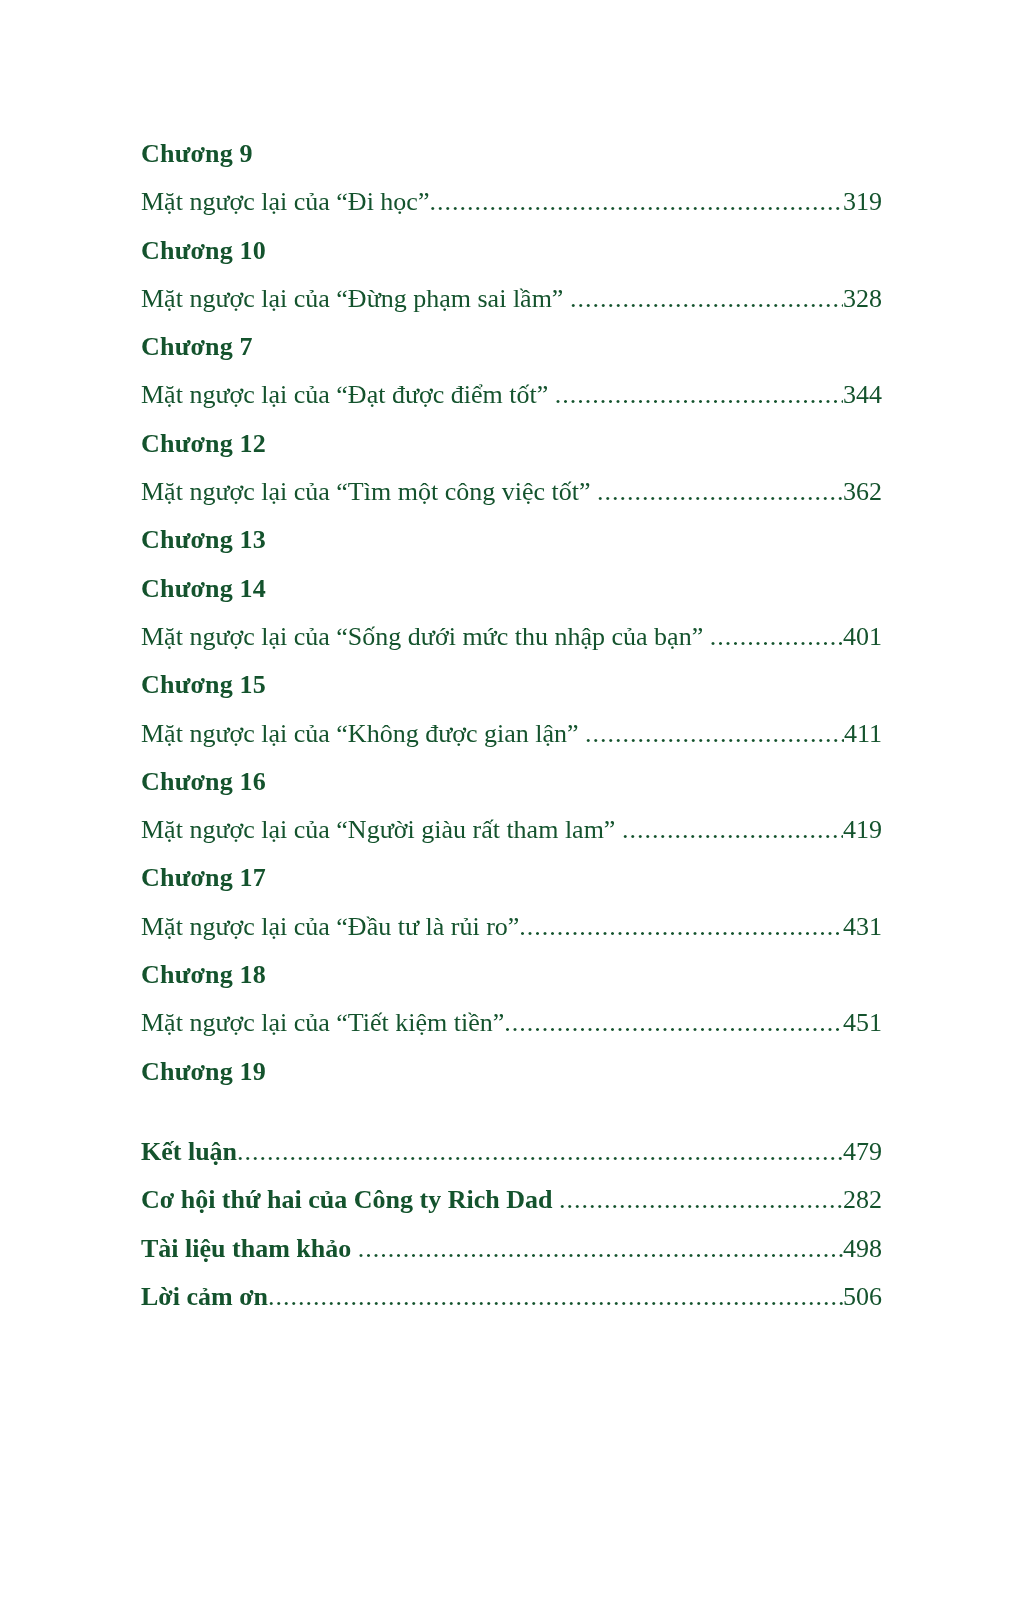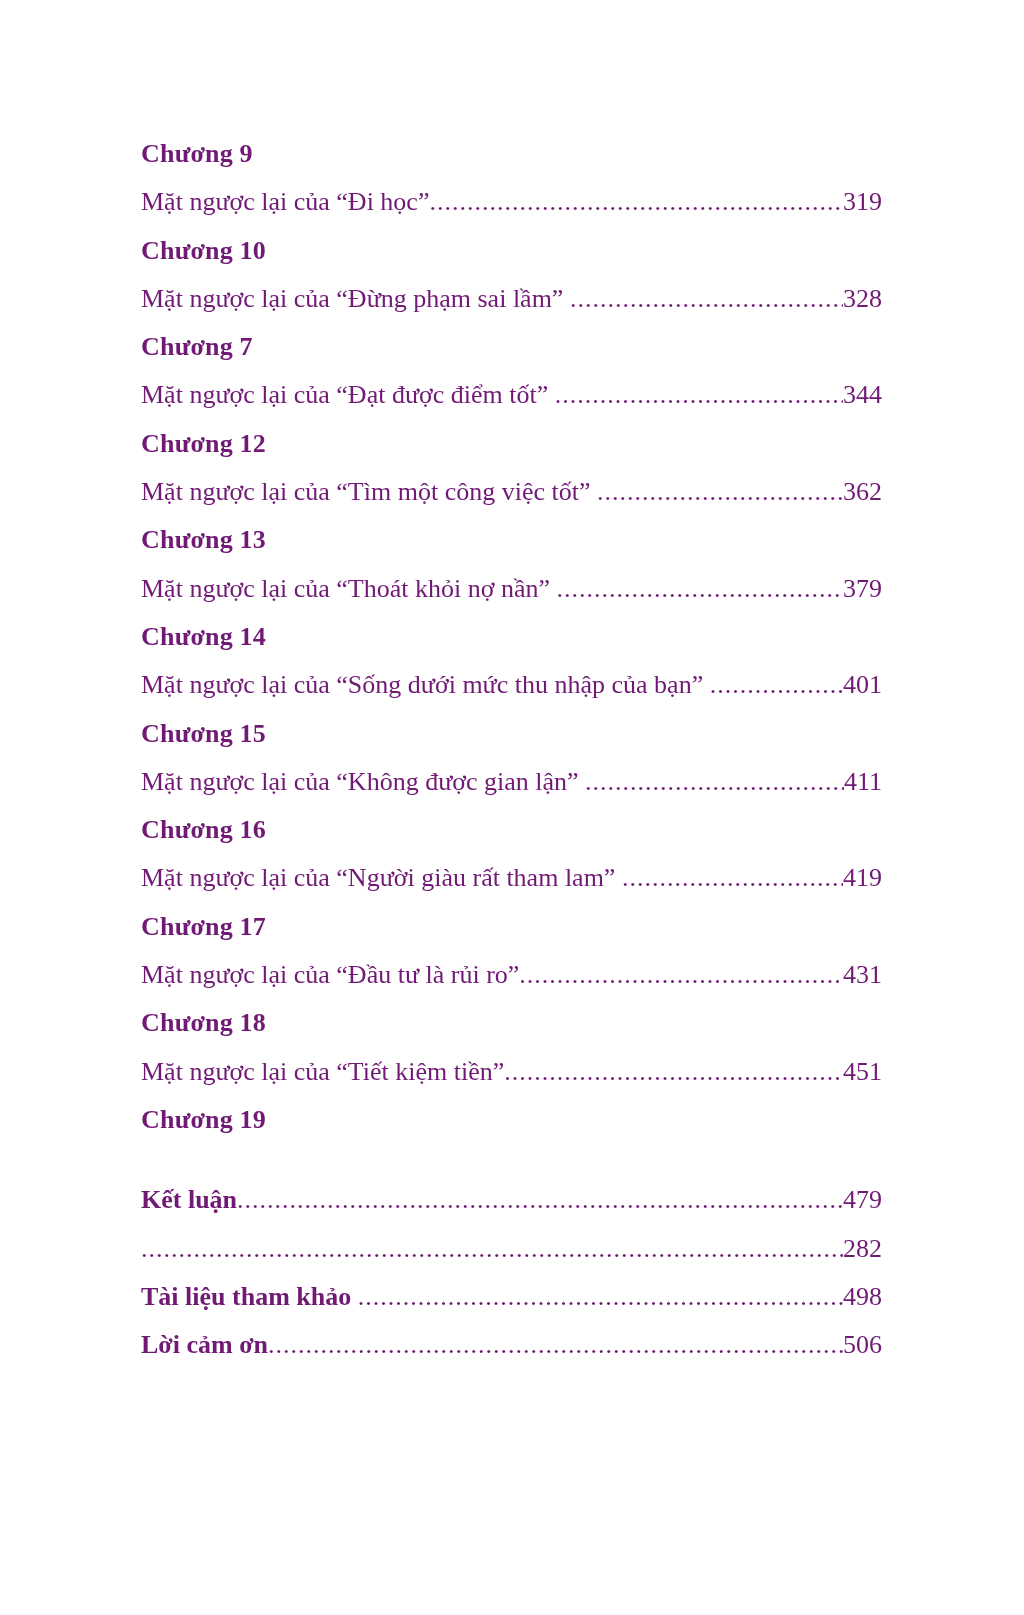--- a/index.html
+++ b/index.html
@@ -7,21 +7,21 @@
     padding: 0;
     background: #ffffff;
   }
   .page {
     position: relative;
     width: 1024px;
     height: 1615px;
     background: #ffffff;
     overflow: hidden;
     font-family: "Liberation Serif", "DejaVu Serif", serif;
-    color: #701a75;
+    color: #14532d;
   }
   .toc {
     position: absolute;
     left: 141px;
     top: 130px;
     width: 741px;
   }
   .line {
     height: 48.3px;
     line-height: 48.3px;
@@ -99,25 +99,20 @@
     <div class="line heading">Chương 12</div>
     <div class="line row">
       <span class="title">Mặt ngược lại của “Tìm một công việc tốt” </span>
       <span class="dots"></span>
       <span class="pageno">362</span>
     </div>
   </div>
 
   <div class="chapter-entry">
     <div class="line heading">Chương 13</div>
-    <div class="line row">
-      <span class="title">Mặt ngược lại của “Thoát khỏi nợ nần” </span>
-      <span class="dots"></span>
-      <span class="pageno">379</span>
-    </div>
   </div>
 
   <div class="chapter-entry">
     <div class="line heading">Chương 14</div>
     <div class="line row">
       <span class="title">Mặt ngược lại của “Sống dưới mức thu nhập của bạn” </span>
       <span class="dots"></span>
       <span class="pageno">401</span>
     </div>
   </div>
@@ -164,20 +159,21 @@
 </section>
     <section id="back-matter" class="back-matter">
   <div class="line row">
     <span class="title bold">Kết luận</span>
     <span class="dots"></span>
     <span class="pageno">479</span>
   </div>
 
 
   <div class="line row">
+    <span class="title bold">Cơ hội thứ hai của Công ty Rich Dad </span>
     <span class="dots"></span>
     <span class="pageno">282</span>
   </div>
 
   <div class="line row">
     <span class="title bold">Tài liệu tham khảo </span>
     <span class="dots"></span>
     <span class="pageno">498</span>
   </div>
 

